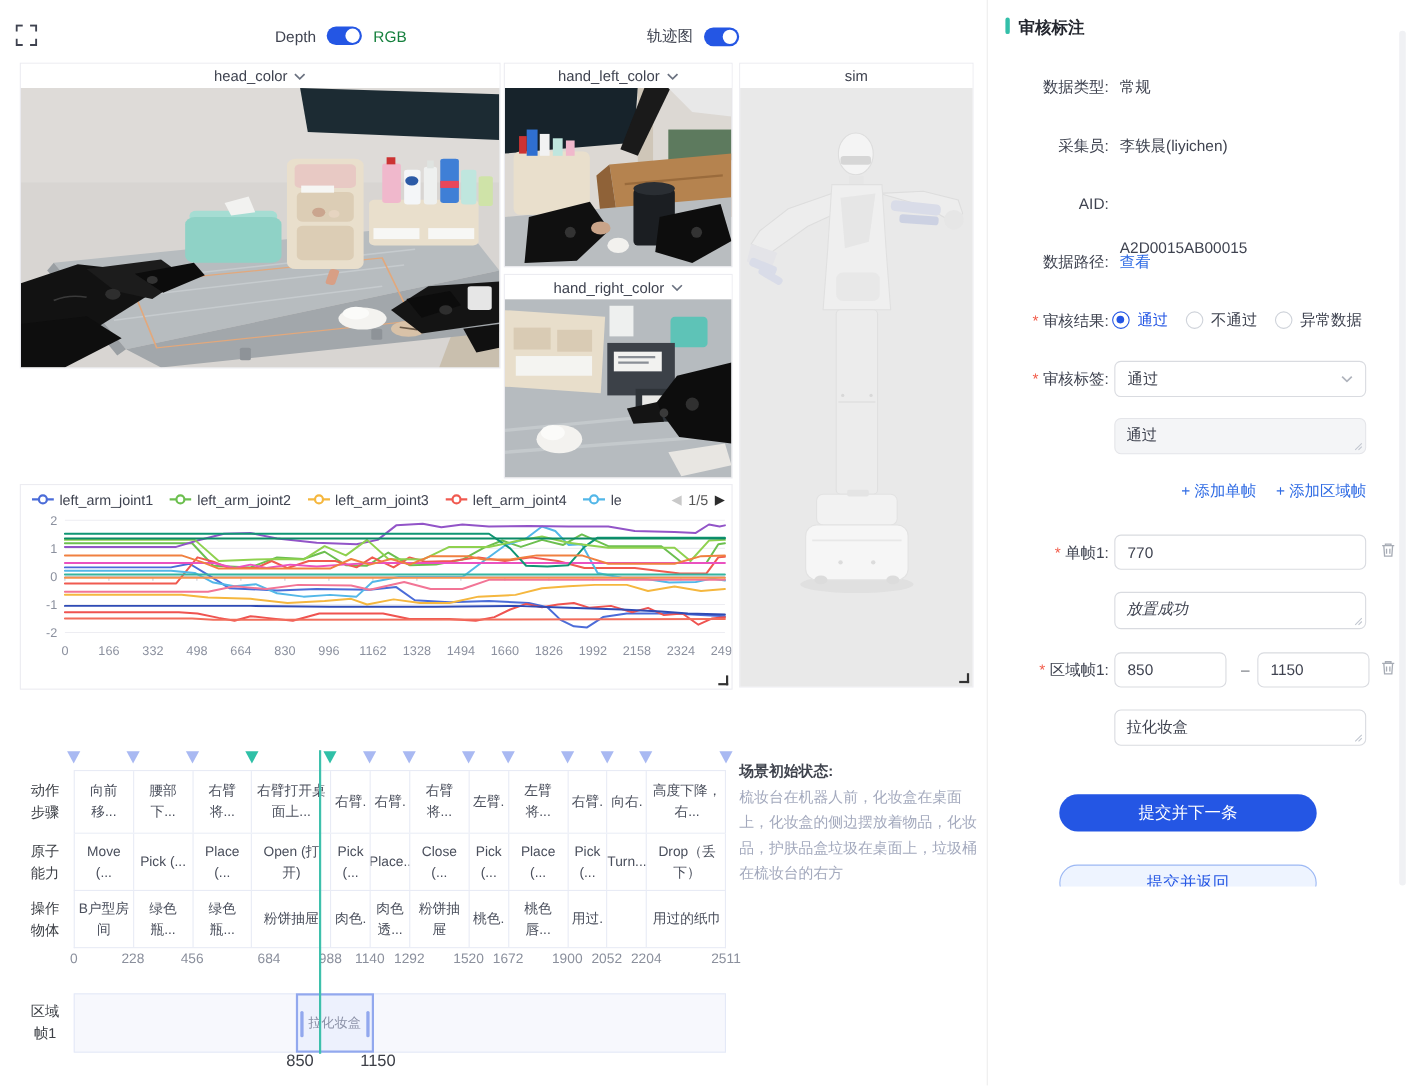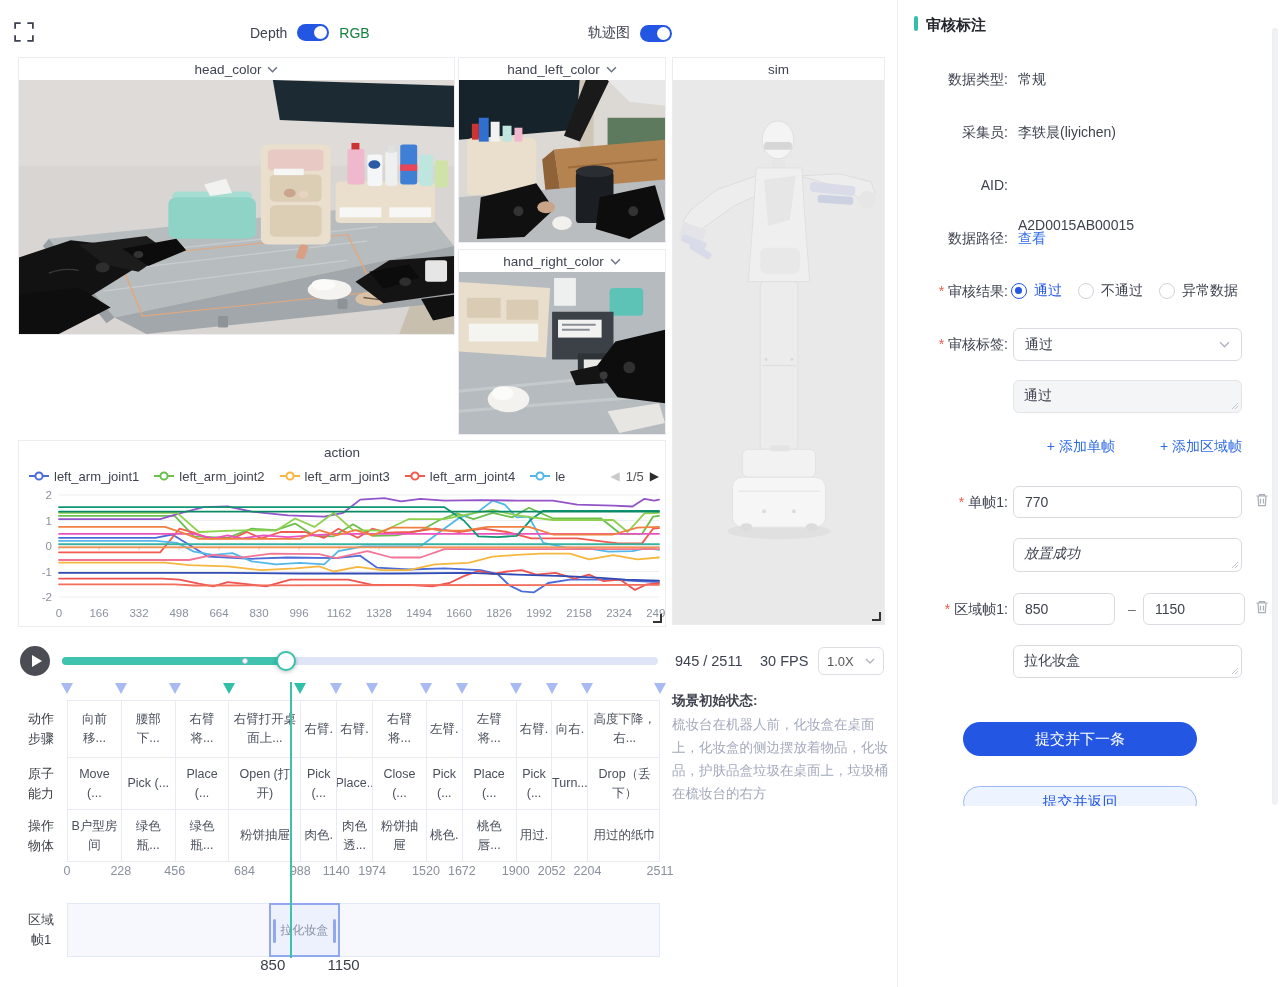--- a/index.html
+++ b/index.html
@@ -97,21 +97,21 @@
   .radio-opt.sel .radio-circ:after { content:""; position:absolute; left:3px; top:3px; width:7px; height:7px; border-radius:50%; background:#2456e4; }
   .radio-opt.sel .radio-lbl { color:#2456e4; }
   .r-select { position:absolute; left:115px; width:229px; height:33px; border:1px solid #d9dbe0; border-radius:6px;
               background:#fff; display:flex; align-items:center; justify-content:space-between; padding:0 11px; font-size:14px; cursor:pointer; }
   .r-ta { position:absolute; left:115px; width:229px; height:33px; border:1px solid #d9dbe0; border-radius:6px;
           background:#fff; font-size:14px; color:#3f4350; padding:6px 10px; overflow:hidden; }
   .r-ta.gray { background:#f4f5f7; border-color:#e4e5e9; }
   .r-ta .grip { position:absolute; right:2px; bottom:2px; }
   .links-row { position:absolute; left:115px; top:438px; width:229px; display:flex; justify-content:flex-end; gap:18px;
                font-size:14px; color:#2f6be4; }
-  .links-row span { cursor:pointer;margin-left:27px; }
+  .links-row span { cursor:pointer; }
   .r-input { position:absolute; height:32px; border:1px solid #d9dbe0; border-radius:6px; font-size:14px; color:#3f4350;
              padding:0 11px; outline:none; background:#fff; font-family:"Liberation Sans","DejaVu Sans",sans-serif; }
   .trash { position:absolute; left:356px; width:16px; height:17px; cursor:pointer; }
   .dash { position:absolute; left:228px; width:12px; text-align:center; font-size:14px; color:#6b7078; }
   .btn { position:absolute; left:65px; width:234px; border-radius:17px; display:flex; align-items:center; justify-content:center;
          font-size:15px; cursor:pointer; }
   .btn-primary { top:722px; height:34px; background:#2456e4; color:#fff; }
   .btn-secondary { top:786px; height:33px; background:#eef4ff; border:1px solid #9cb8f4; color:#2456e4; }
   .scroll-track { position:absolute; left:374px; top:28px; width:6px; height:777px; background:#f0f1f4; border-radius:3px; }
 
@@ -330,23 +330,20 @@
         <circle cx="92" cy="432" r="2" fill="#dcdcdc"></circle>
           <circle cx="122" cy="432" r="2" fill="#dcdcdc"></circle>
         <ellipse cx="74" cy="448" rx="6" ry="4" fill="#dcdcdc"></ellipse>
         <ellipse cx="140" cy="448" rx="6" ry="4" fill="#dcdcdc"></ellipse>
       </svg>
       <div class="resize-glyph"></div>
     </div>
   </div>
 
   <div class="panel panel-action">
-    <div class="p-header">
-      <span>action</span>
-    </div>
     <div class="legend-row" id="legend-row">
         <span class="legend-item">
           <svg width="20" height="10">
             <line x1="0" y1="5" x2="20" y2="5" stroke="#4b6cd8" stroke-width="2"></line>
             <circle cx="10" cy="5" r="3.6" fill="#fff" stroke="#4b6cd8" stroke-width="2"></circle>
           </svg>
           <span>left_arm_joint1</span>
         </span>
         <span class="legend-item">
           <svg width="20" height="10">
@@ -439,38 +436,20 @@
         <path d="M40.0 89.6 L143.6 89.6 L160.5 90.7 L179.8 94.7 L194.2 97.3 L208.7 93.2 L223.1 94.7 L247.2 97.3 L271.3 90.7 L329.2 90.7 L353.3 95.8 L389.4 95.8 L413.5 97.3 L430.4 94.0 L444.8 87.1 L459.3 82.0 L473.7 85.0 L488.2 82.5 L502.7 81.2 L517.1 85.6 L536.4 83.8 L555.7 89.6 L570.1 85.6 L584.6 92.2 L601.4 90.7 L615.9 100.9 L628.0 95.3 L640.0 94.2" fill="none" stroke="#ef5350" stroke-width="1.8" stroke-linejoin="round" stroke-linecap="round"></path>
         <path d="M40.0 83.8 L208.7 83.8 L281.0 84.5 L377.3 84.5 L449.6 83.8 L497.8 85.6 L546.0 87.1 L582.2 88.9 L606.3 90.7 L640.0 91.7" fill="none" stroke="#2f4bb5" stroke-width="1.8" stroke-linejoin="round" stroke-linecap="round"></path>
         <path d="M40.0 95.3 L155.7 95.3 L174.9 96.5 L640.0 95.8" fill="none" stroke="#f26d5b" stroke-width="1.8" stroke-linejoin="round" stroke-linecap="round"></path>
         <path d="M40.0 58.3 L640.0 58.3" fill="none" stroke="#f5924d" stroke-width="1.8" stroke-linejoin="round" stroke-linecap="round"></path>
         <path d="M40.0 22.6 L640.0 22.6" fill="none" stroke="#0c8a66" stroke-width="1.8" stroke-linejoin="round" stroke-linecap="round"></path>
         <path d="M40.0 55.2 L640.0 55.2" fill="none" stroke="#35b5a0" stroke-width="1.8" stroke-linejoin="round" stroke-linecap="round"></path>
       </svg>
     <div class="resize-glyph"></div>
   </div>
 
-  <div class="playbar">
-    <div class="play-btn"></div>
-    <div class="slider" id="pb-slider">
-      <div class="fill" id="pb-fill" style="width: 37.6%;"></div>
-      <div class="dot" id="pb-dot" style="left: calc(30.7% - 3px);"></div>
-      <div class="handle" id="pb-handle" style="left: calc(37.6% - 10px);"></div>
-    </div>
-    <div class="pb-pos">945 / 2511</div>
-    <div class="pb-fps">30 FPS</div>
-    <div class="pb-speed">
-      <span>1.0X</span>
-      <span class="caret">
-        <svg viewBox="0 0 10 6" width="10" height="6">
-            <path d="M1 1l4 4 4-4" stroke="#b0b4bd" stroke-width="1.4" fill="none"></path>
-          </svg>
-      </span>
-    </div>
-  </div>
 
   <div class="timeline">
     <div class="markers" id="markers">
         <div class="marker" style="left: -6px;"></div>
         <div class="marker" style="left: 47.8447px;"></div>
         <div class="marker" style="left: 101.689px;"></div>
         <div class="marker teal" style="left: 155.534px;"></div>
         <div class="marker teal" style="left: 227.327px;"></div>
         <div class="marker" style="left: 263.223px;"></div>
         <div class="marker" style="left: 299.12px;"></div>
@@ -528,21 +507,21 @@
           <div class="cell">用过的纸巾</div>
         </div>
       </div>
     <div class="axis-row" id="axis-row">
         <span style="left: 0px;">0</span>
         <span style="left: 53.8447px;">228</span>
         <span style="left: 107.689px;">456</span>
         <span style="left: 161.534px; margin-left: 16px;">684</span>
         <span style="left: 233.327px;">988</span>
         <span style="left: 269.223px;">1140</span>
-        <span style="left: 305.12px;">1974</span>
+        <span style="left: 305.12px;">1292</span>
         <span style="left: 358.965px;">1520</span>
         <span style="left: 394.861px;">1672</span>
         <span style="left: 448.706px;">1900</span>
         <span style="left: 484.602px;">2052</span>
         <span style="left: 520.499px;">2204</span>
         <span style="left: 593px;">2511</span>
       </div>
     <div class="row-label" id="region-label" style="top:221px; height:54px;">区域帧1</div>
     <div class="region-bar">
       <div class="region-block" id="region-block" style="left: 200.737px; width: 70.8483px;">

